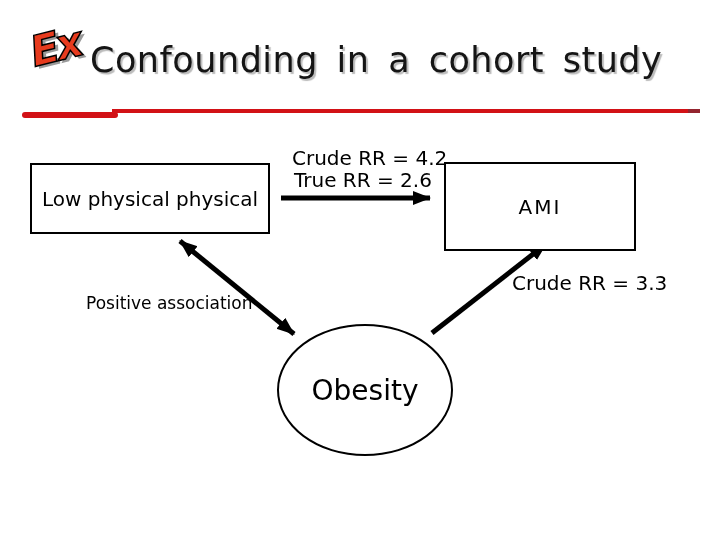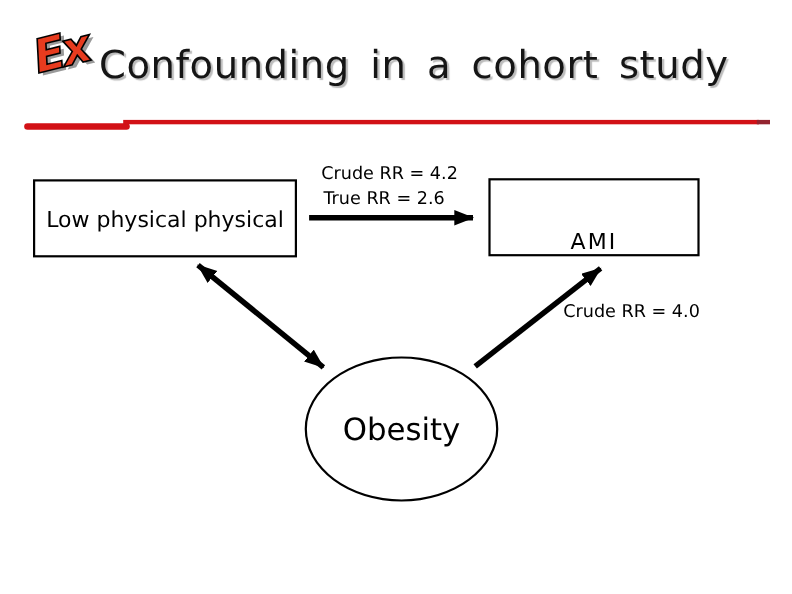--- a/index.html
+++ b/index.html
@@ -93,39 +93,38 @@
     top: 163px;
     width: 240px;
     height: 71px;
     font-size: 20px;
     white-space: nowrap;
   }
   .outcome-box {
     left: 444px;
     top: 162px;
     width: 192px;
-    height: 71px;
+    height: 89px;
     font-size: 20px;
     letter-spacing: 2px;
-    align-items: flex-end;
   }
   .confounder-ellipse {
     left: 277px;
     top: 324px;
     width: 176px;
     height: 132px;
     border-radius: 50%;
     font-size: 28px;
   }
 
   
   .lbl {
     position: absolute;
     color: #000000;
-    font-size: 16px;
+    font-size: 20px;
     line-height: 20px;
     white-space: pre;
   }
   .lbl-crude-top  { left: 292px; top: 148px; }
   .lbl-true-top   { left: 294px; top: 170px; }
   .lbl-positive   { left: 86px;  top: 293px; font-size: 17px; }
   .lbl-crude-right{ left: 512px; top: 273px; }
   .lbl-true-right { left: 513px; top: 305px; }
 
   .arrows {
@@ -170,17 +169,18 @@
   </div>
 
   <div class="node confounder-ellipse">
     <span>Obesity</span>
   </div>
 
   <div class="lbl lbl-crude-top">Crude RR = 4.2</div>
 
   <div class="lbl lbl-true-top">True RR = 2.6</div>
 
+  <div class="lbl lbl-positive">Positive association</div>
 
-  <div class="lbl lbl-crude-right">Crude RR = 4.0</div>
+  <div class="lbl lbl-crude-right">Crude RR = 3.3</div>
 
 
 </div>
 
 </body></html>

